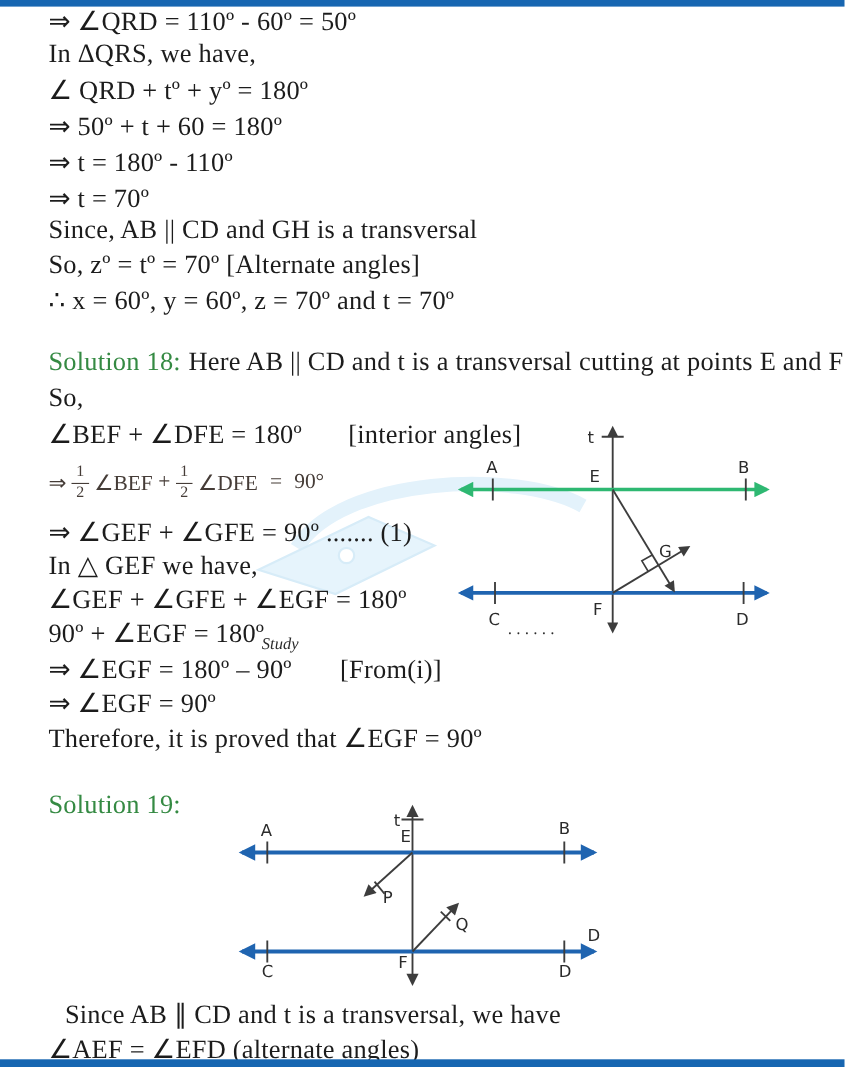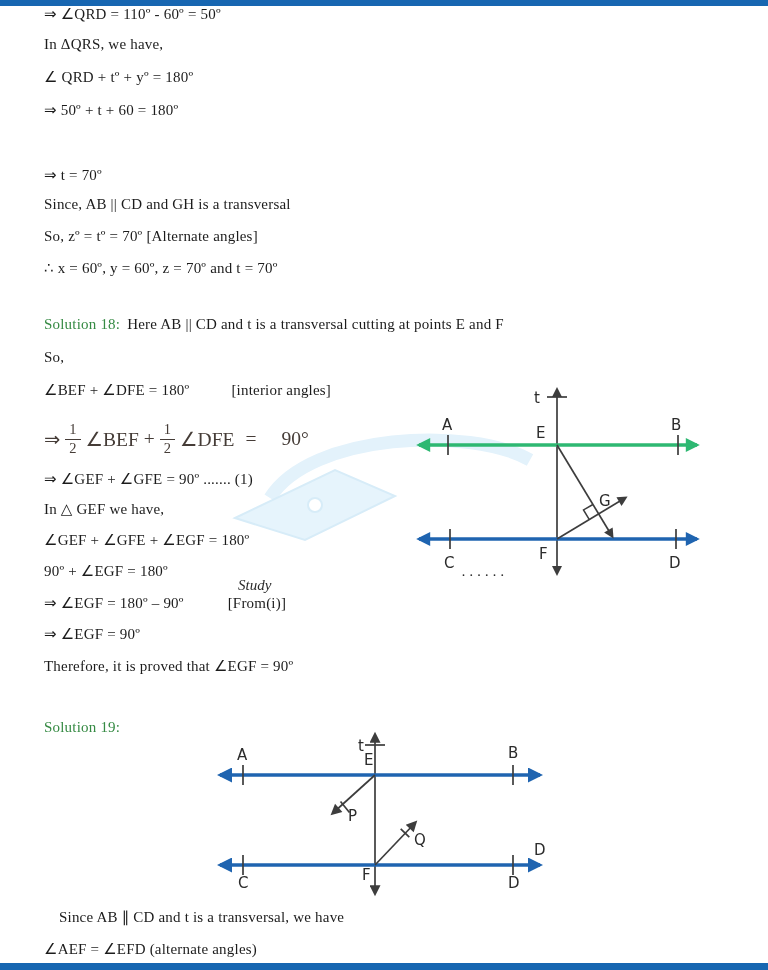--- a/index.html
+++ b/index.html
@@ -1,21 +1,21 @@
 <!DOCTYPE html>
 <html><head>
 <meta charset="utf-8">
 <style>
   html,body{margin:0;padding:0;background:#ffffff;}
   .page{position:relative;width:768px;height:970px;background:#ffffff;overflow:hidden;
         font-family:"Liberation Serif", serif;color:#1c1c1c;}
   .bar{position:absolute;left:0;right:0;background:#1766b1;}
   .bar.top{top:0;height:6px;}
   .bar.bottom{bottom:0;height:7px;}
-  .tl{position:absolute;left:44px;font-size:15px;letter-spacing:.2px;white-space:pre;}
+  .tl{position:absolute;left:44px;font-size:24px;letter-spacing:.2px;white-space:pre;}
   .h{color:#358a43;font-weight:normal;margin-right:7px;}
   .note{margin-left:42px;text-align:center;}
   .fracline{position:absolute;left:44px;top:419px;font-size:19.5px;color:#453c37;
             display:flex;align-items:center;gap:5px;height:40px;}
   .frac{display:inline-block;text-align:center;font-size:14.5px;line-height:1.05;
         vertical-align:middle;}
   .frac .num{display:block;border-bottom:1.4px solid currentColor;padding:0 4px 1px;}
   .frac .den{display:block;padding-top:1px;}
   .wm{position:absolute;pointer-events:none;}
   svg text{font-family:"DejaVu Sans", sans-serif;font-size:15px;fill:#2b2b2b;}
@@ -32,20 +32,21 @@
     <polygon points="25,100 125,52 185,78 95,122" fill="#e6f4fc" stroke="#d7ecf8" stroke-width="2"></polygon>
     <circle cx="105" cy="87" r="7" fill="#ffffff" stroke="#d7ecf8" stroke-width="2"></circle>
     <text class="wmtext" x="28" y="172" font-size="64" fill="#d7ecf9">Study</text>
     <text class="wmtext" x="252" y="158" font-size="30" letter-spacing="4" fill="#d7ecf9">......</text>
   </svg>
 
   <div class="tl" style="top:5px">⇒ ∠QRD = 110º - 60º = 50º</div>
   <div class="tl" style="top:36px">In ΔQRS, we have,</div>
   <div class="tl" style="top:68px">∠ QRD + tº + yº = 180º</div>
   <div class="tl" style="top:101px">⇒ 50º + t + 60 = 180º</div>
+  <div class="tl" style="top:133px">⇒ t = 180º - 110º</div>
   <div class="tl" style="top:166px">⇒ t = 70º</div>
   <div class="tl" style="top:196px">Since, AB || CD and GH is a transversal</div>
   <div class="tl" style="top:228px">So, zº = tº = 70º [Alternate angles]</div>
   <div class="tl" style="top:259px">∴ x = 60º, y = 60º, z = 70º and t = 70º</div>
 
   <div class="tl" style="top:316px"><span class="h">Solution 18:</span><span>Here AB || CD and t is a transversal cutting at points E and F</span></div>
   <div class="tl" style="top:349px">So,</div>
   <div class="tl" style="top:381px"><span>∠BEF + ∠DFE = 180º</span><span class="note">[interior angles]</span></div>
 
   <div class="fracline">
@@ -55,21 +56,21 @@
         <span class="den">2</span>
       </span>
     <span>∠BEF</span>
     <span>+</span>
     <span class="frac">
         <span class="num">1</span>
         <span class="den">2</span>
       </span>
     <span>∠DFE</span>
     <span style="margin-left:6px">=</span>
-    <span style="margin-left:20px">90°</span>
+    <span style="margin-left:6px">90°</span>
   </div>
 
   <div class="tl" style="top:470px">⇒ ∠GEF + ∠GFE = 90º ....... (1)</div>
   <div class="tl" style="top:500px">In △ GEF we have,</div>
   <div class="tl" style="top:531px">∠GEF + ∠GFE + ∠EGF = 180º</div>
   <div class="tl" style="top:562px">90º + ∠EGF = 180º</div>
   <div class="tl" style="top:594px"><span>⇒ ∠EGF = 180º – 90º</span><span class="note" style="margin-left:44px">[From(i)]</span></div>
   <div class="tl" style="top:625px">⇒ ∠EGF = 90º</div>
   <div class="tl" style="top:657px">Therefore, it is proved that ∠EGF = 90º</div>
 

